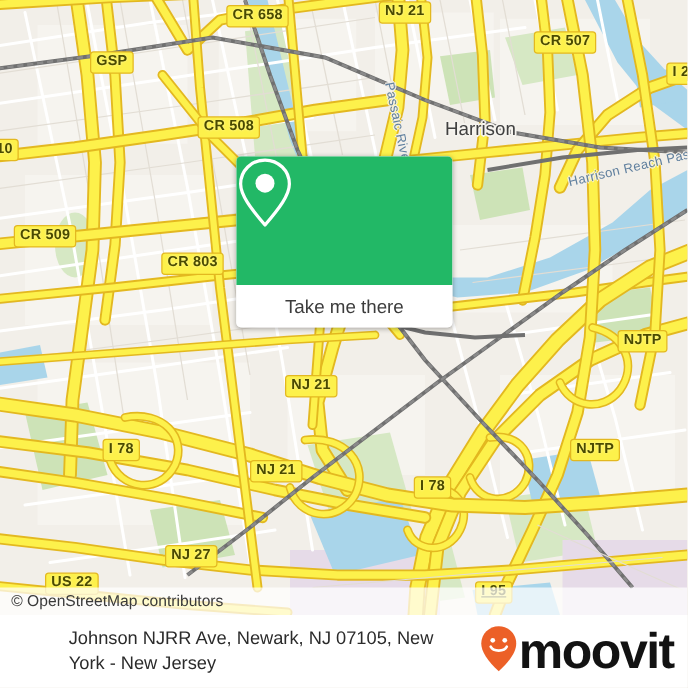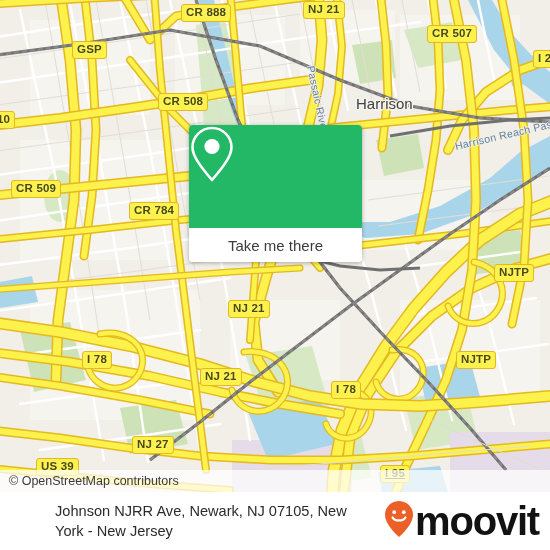--- a/index.html
+++ b/index.html
@@ -346,37 +346,37 @@
         <path d="M250 470 L320 464 L390 458 L460 452 L530 446"></path>
         <path d="M430 420 L470 438 L510 456 L546 472"></path>
       </g>
     </svg>
 
     <div class="waterlabel" style="left:311px; top:60px; transform:rotate(78deg); transform-origin:left center;">Passaic Rive</div>
     <div class="waterlabel" style="left:455px; top:140px; transform:rotate(-13deg); transform-origin:left center;">Harrison Reach Passaic</div>
 
     <div class="placelabel" style="left:356px; top:95px;">Harrison</div>
 
-    <div class="shield" style="left:181px; top:4px;">CR 888</div>
+    <div class="shield" style="left:181px; top:4px;">CR 658</div>
     <div class="shield" style="left:303px; top:1px;">NJ 21</div>
     <div class="shield" style="left:427px; top:25px;">CR 507</div>
     <div class="shield" style="left:60px;  top:41px;margin-left:12px;">GSP</div>
     <div class="shield" style="left:533px; top:50px;">I 2</div>
     <div class="shield" style="left:158px; top:93px;">CR 508</div>
     <div class="shield" style="left:-8px;  top:111px;">10</div>
     <div class="shield" style="left:11px;  top:180px;">CR 509</div>
-    <div class="shield" style="left:129px; top:202px;">CR 784</div>
+    <div class="shield" style="left:129px; top:202px;">CR 803</div>
     <div class="shield" style="left:494px; top:264px;">NJTP</div>
     <div class="shield" style="left:228px; top:300px;">NJ 21</div>
     <div class="shield" style="left:456px; top:351px;">NJTP</div>
     <div class="shield" style="left:82px;  top:351px;">I 78</div>
     <div class="shield" style="left:200px; top:368px;">NJ 21</div>
     <div class="shield" style="left:331px; top:381px;">I 78</div>
     <div class="shield" style="left:132px; top:436px;">NJ 27</div>
-    <div class="shield" style="left:36px;  top:458px;">US 39</div>
+    <div class="shield" style="left:36px;  top:458px;">US 22</div>
     <div class="shield" style="left:380px; top:465px;text-decoration:underline;">I 95</div>
 
     <div id="attribution">
       <span>© OpenStreetMap contributors</span>
     </div>
 
     <div id="card">
       <div id="card-top">
         <span>
           <svg width="46" height="58" viewBox="0 0 46 58" aria-hidden="true">

